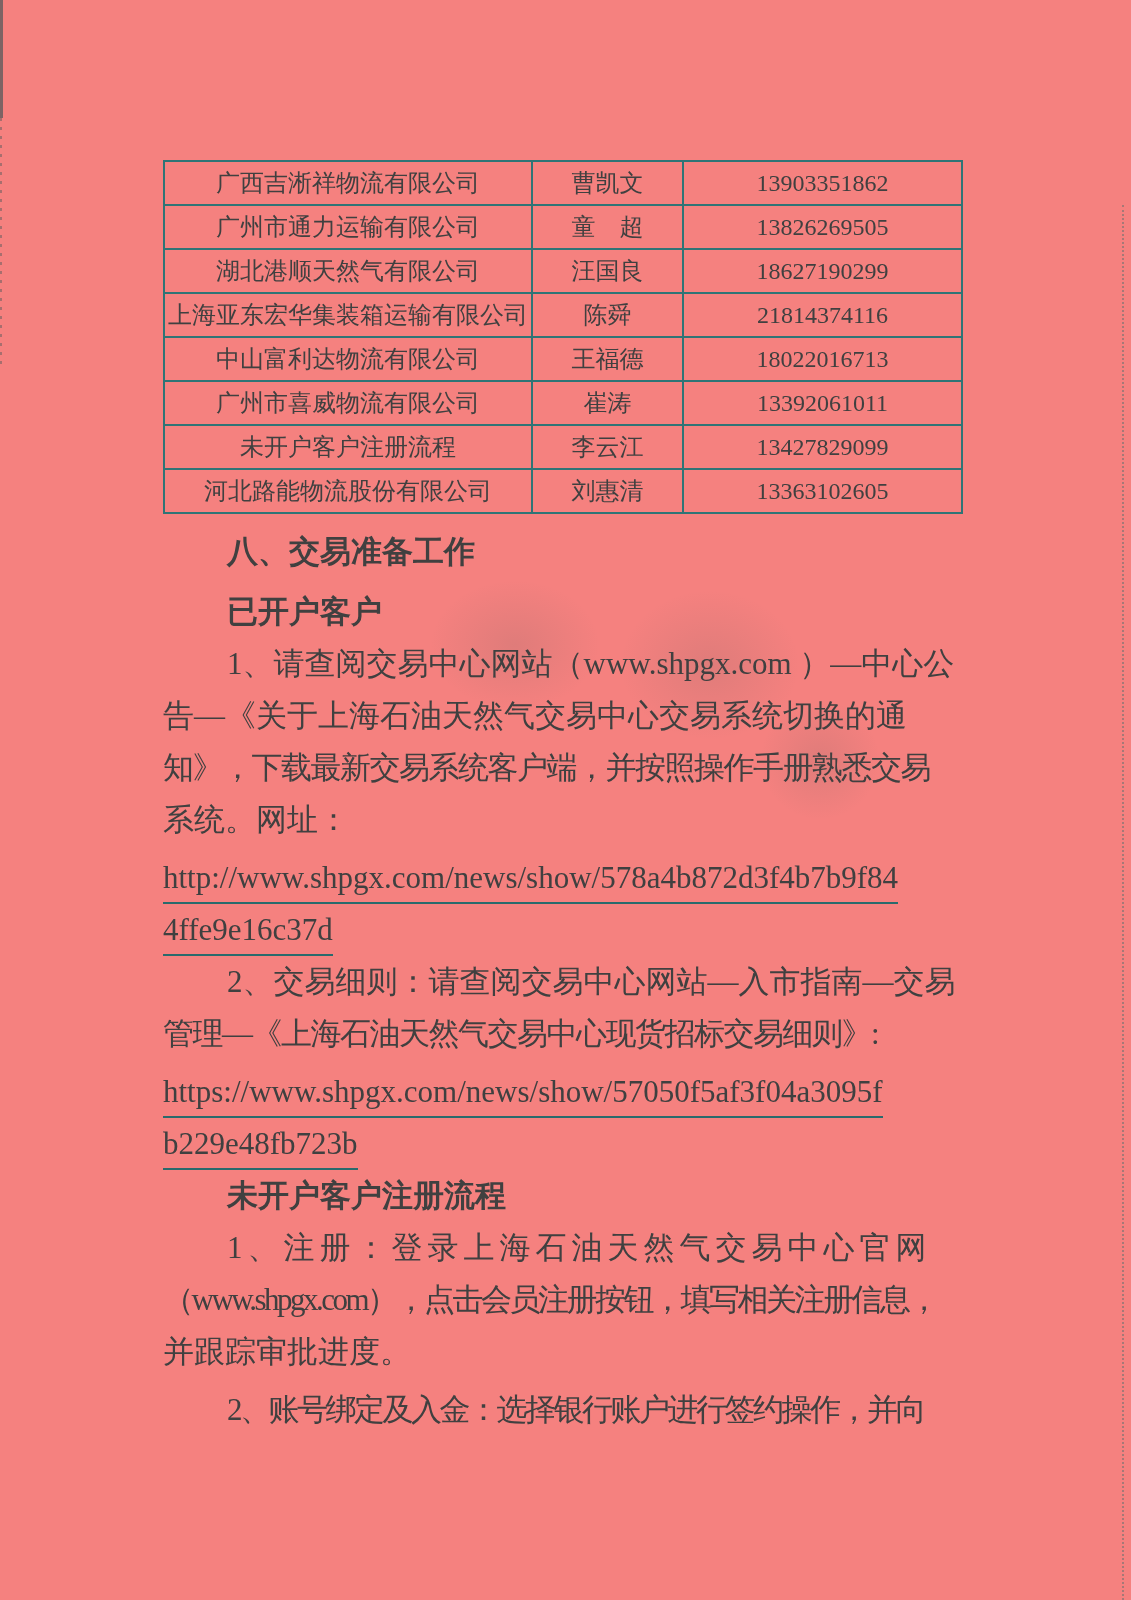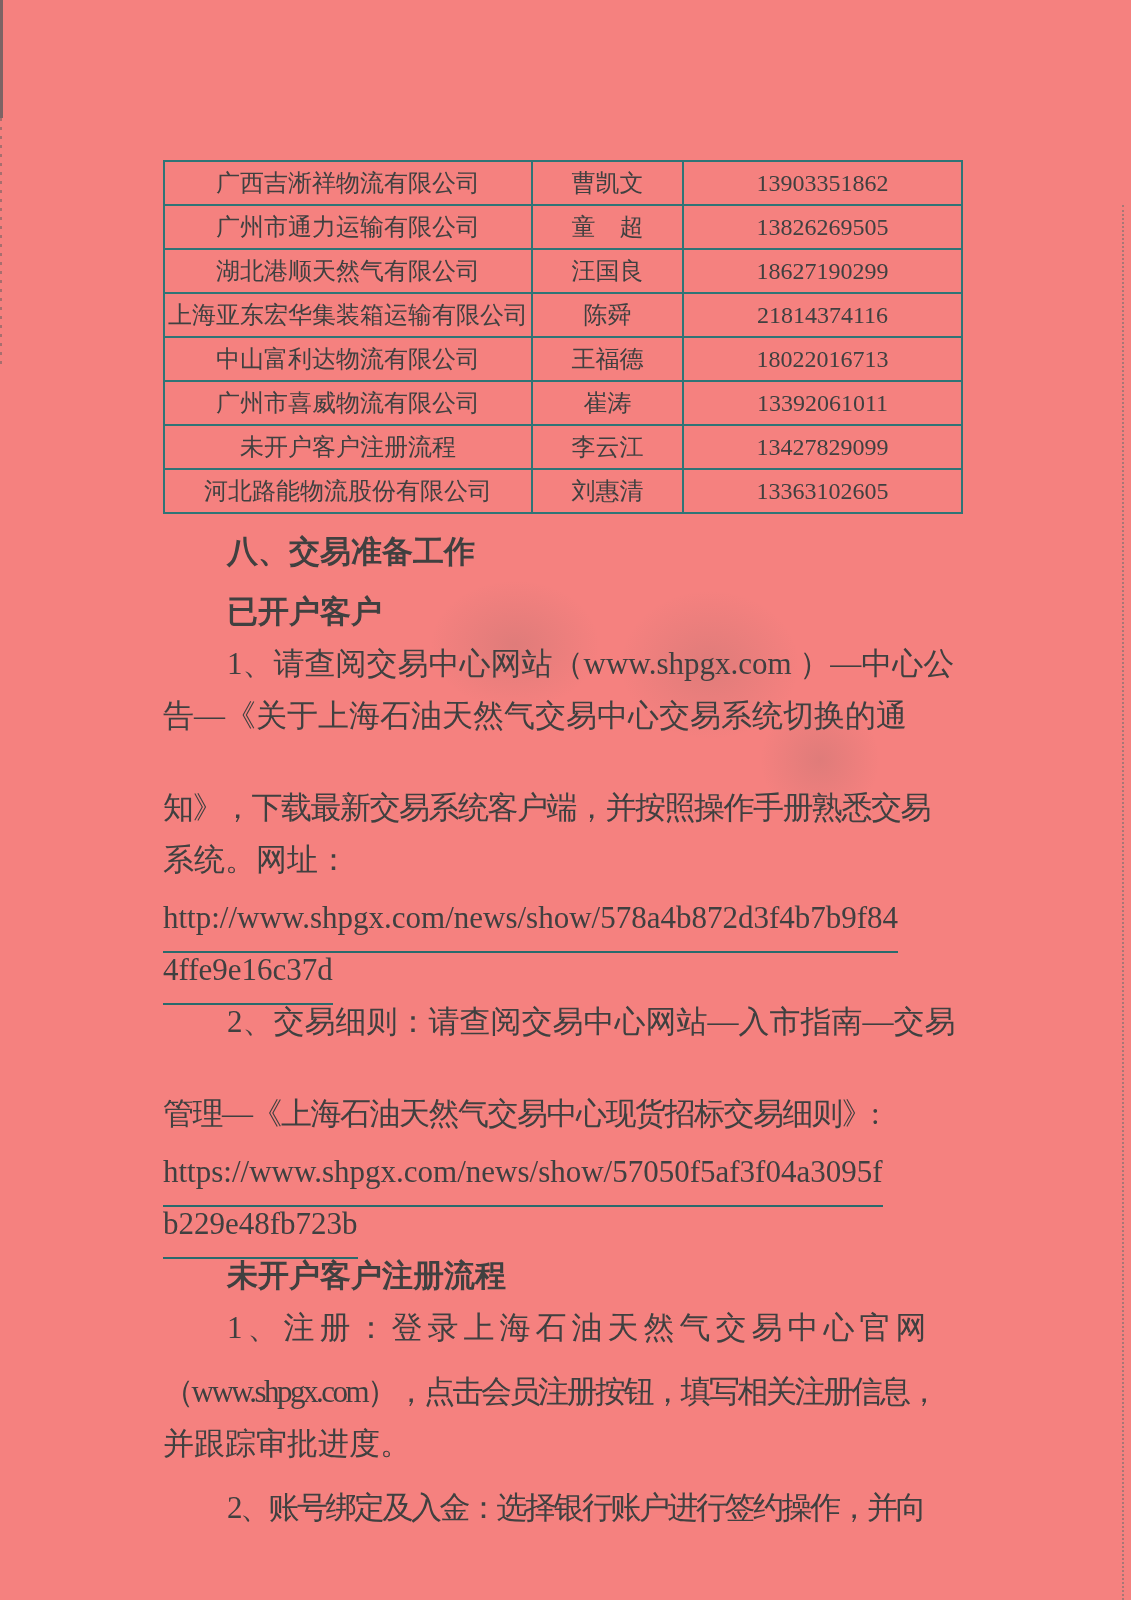--- a/index.html
+++ b/index.html
@@ -60,25 +60,25 @@
     line-height:52px;
     font-size:31px;
     white-space:nowrap;
   }
   .line.bold{font-weight:bold;}
   .line.ind{padding-left:64px;}
   .line.mt12{margin-top:12px;}
   .line.mt8{margin-top:8px;}
   .line.mt6{margin-top:6px;}
   .line.sp{letter-spacing:5px;}
-  .line.t1{letter-spacing:-1.5px;margin-top:40px;}
-  .line.t2{letter-spacing:-2.5px;margin-top:12px;}
+  .line.t1{letter-spacing:-1.5px;}
+  .line.t2{letter-spacing:-2.5px;}
   .line.link span{
     border-bottom:2px solid #2a6a6c;
-    padding-bottom:16px;
+    padding-bottom:7px;
   }
 </style>
 </head>
 <body>
 
 <div class="page">
 
   <div class="artifact-left-edge"></div>
   <div class="artifact-left-dots"></div>
   <div class="artifact-right-line"></div>

